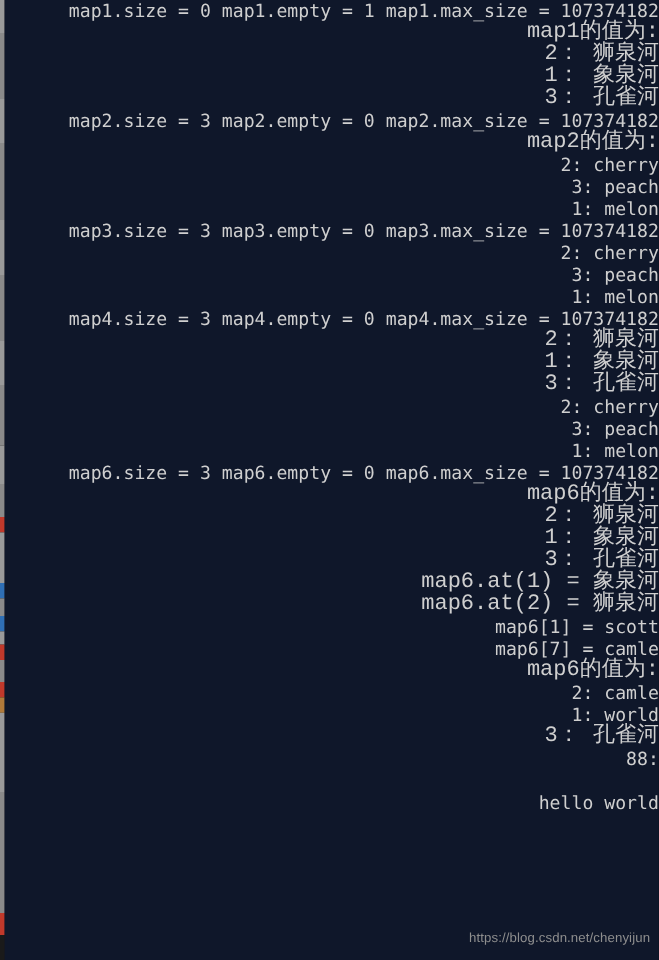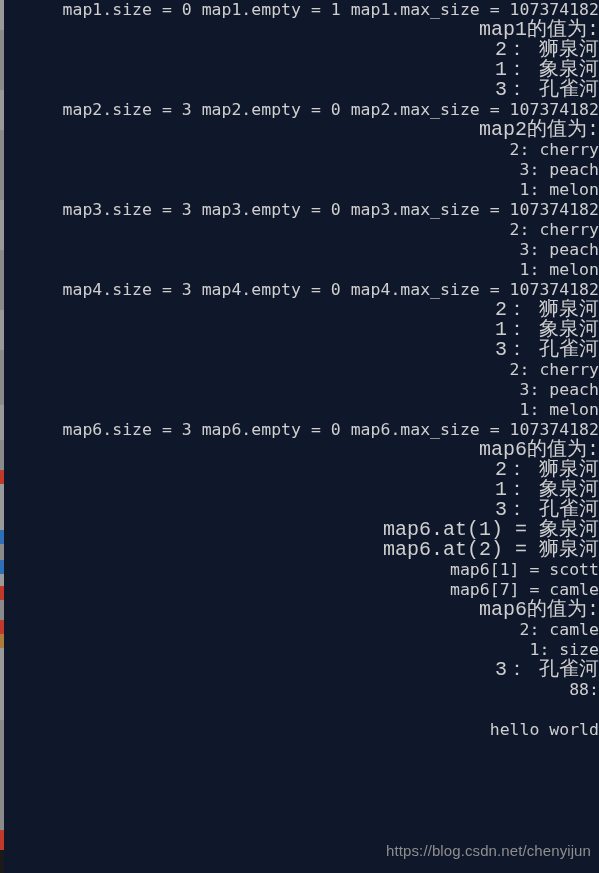--- a/index.html
+++ b/index.html
@@ -52,21 +52,21 @@
     font-size: 20px;
   }
   .term-line.blank {
     height: 20px;
   }
   #watermark {
     position: absolute;
     right: 8px;
     bottom: 14px;
     font-family: "Liberation Sans", "DejaVu Sans", sans-serif;
-    font-size: 15px;
+    font-size: 12px;
     color: #8e8e8e;
     letter-spacing: 0.1px;
     z-index: 4;
     white-space: pre;
   }
 </style>
 </head>
 <body>
 
 <div id="console-window">
@@ -124,21 +124,21 @@
       <div class="term-line cjk">map6的值为:</div>
       <div class="term-line cjk">2： 狮泉河</div>
       <div class="term-line cjk">1： 象泉河</div>
       <div class="term-line cjk">3： 孔雀河</div>
       <div class="term-line cjk">map6.at(1) = 象泉河</div>
       <div class="term-line cjk">map6.at(2) = 狮泉河</div>
       <div class="term-line">map6[1] = scott</div>
       <div class="term-line">map6[7] = camle</div>
       <div class="term-line cjk">map6的值为:</div>
       <div class="term-line">2: camle</div>
-      <div class="term-line">1: size</div>
+      <div class="term-line">1: world</div>
       <div class="term-line cjk">3： 孔雀河</div>
       <div class="term-line">88:</div>
       <div class="term-line blank"></div>
       <div class="term-line">hello world</div>
     </div>
 
   <div id="watermark">https://blog.csdn.net/chenyijun</div>
 
 </div>
 

